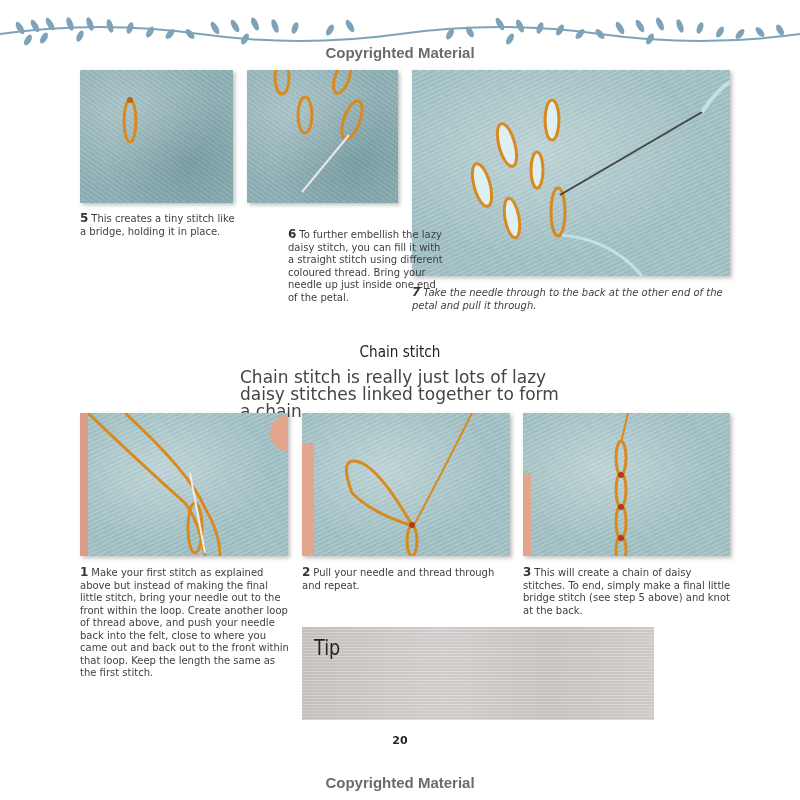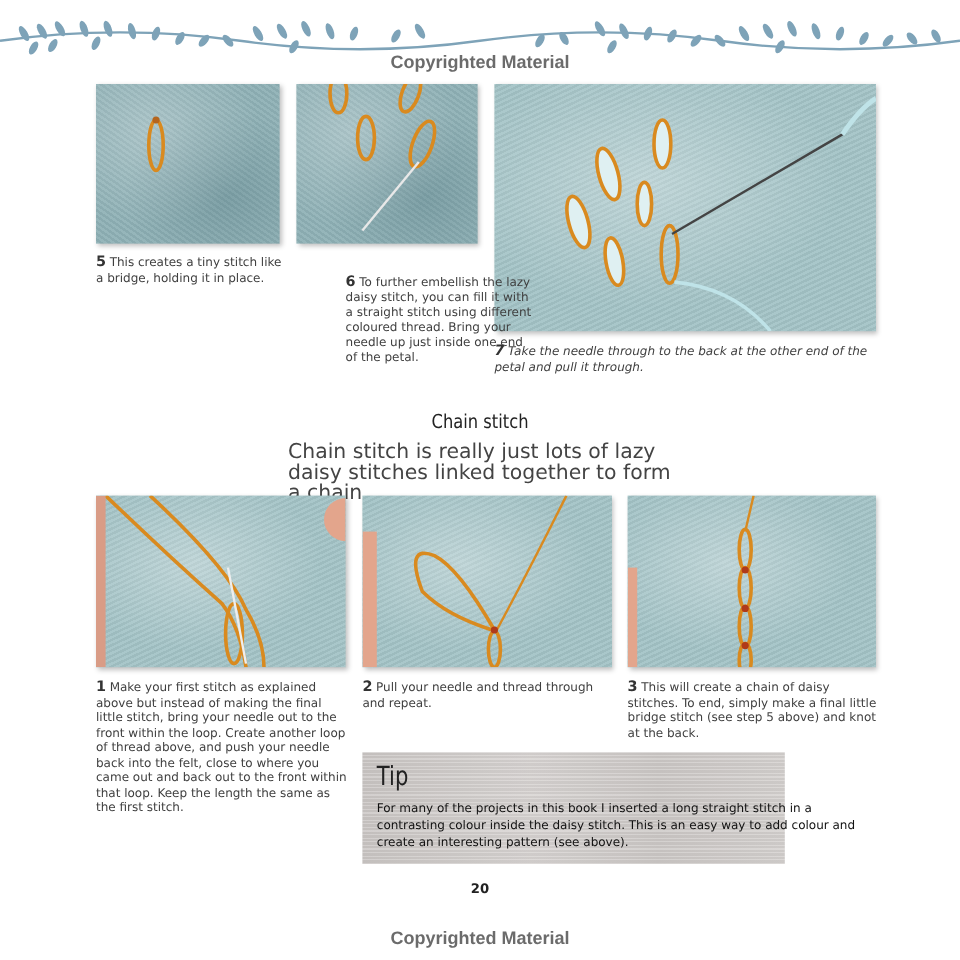--- a/index.html
+++ b/index.html
@@ -166,17 +166,16 @@
 </div>
 <div class="caption" style="left:302px;top:566px;width:205px;">
   <span class="num">2</span><span>Pull your needle and thread through and repeat.</span>
 </div>
 <div class="caption" style="left:523px;top:566px;width:210px;">
   <span class="num">3</span><span>This will create a chain of daisy stitches. To end, simply make a final little bridge stitch (see step 5 above) and knot at the back.</span>
 </div>
 
 <div class="tip">
   <div class="tip-title">Tip</div>
-  <div class="tip-body">For many of the projects in this book I inserted a long straight stitch in a contrasting colour inside the daisy stitch. This is an easy way to add colour and create an interesting pattern (see above).</div>
 </div>
 
 <div class="page-num">20</div>
 <div class="watermark wm-bottom">Copyrighted Material</div>
 
 </body></html>

